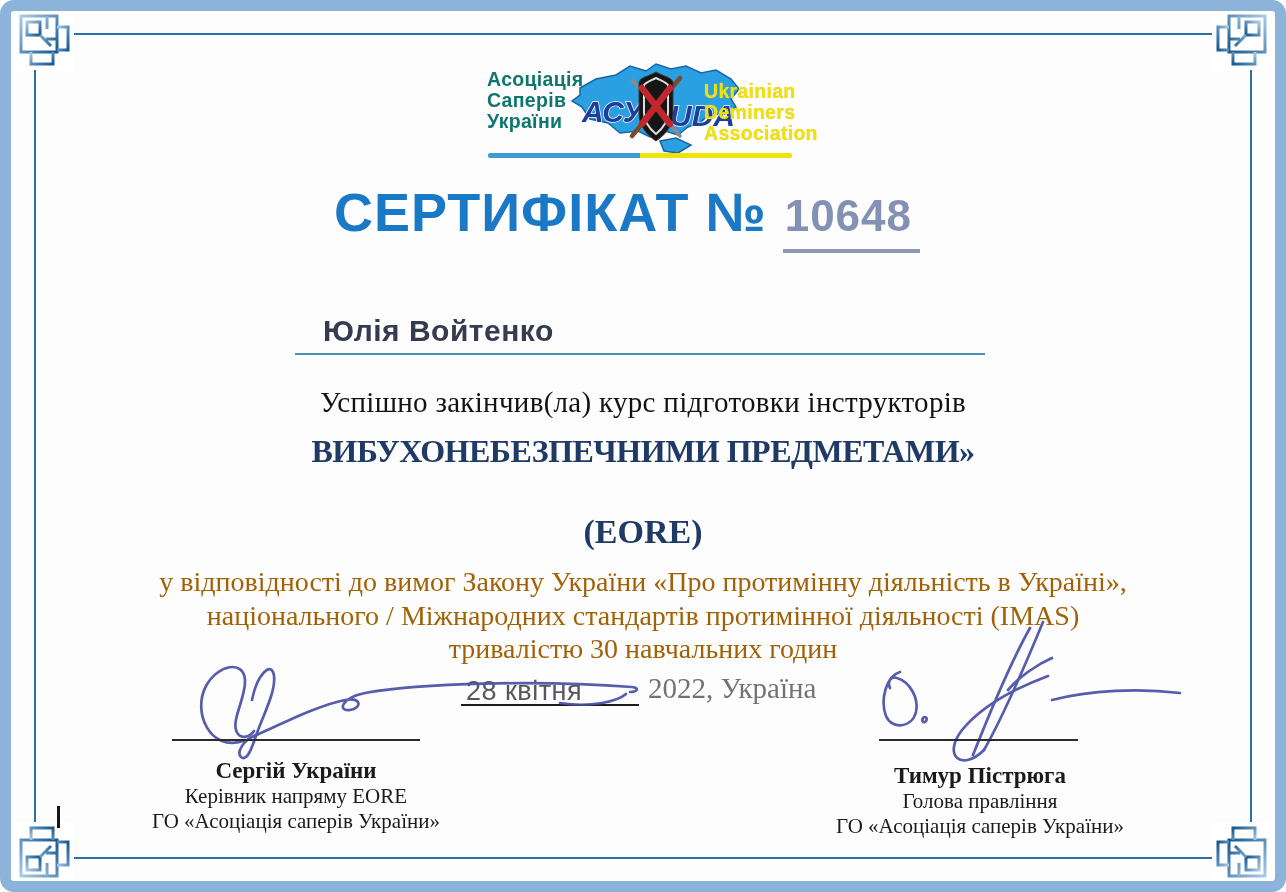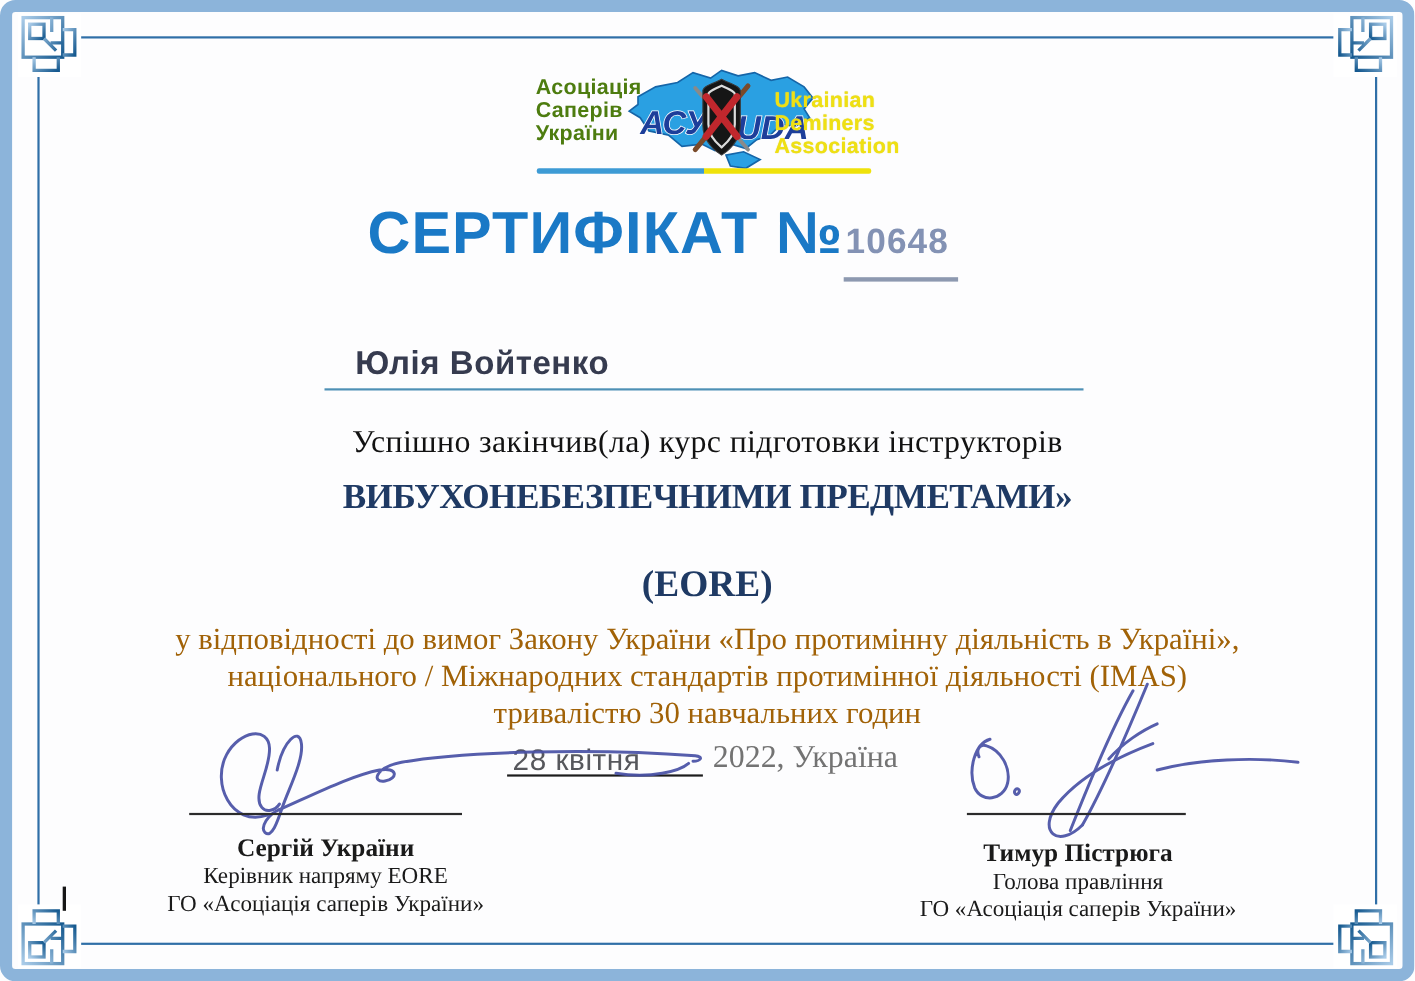--- a/index.html
+++ b/index.html
@@ -22,37 +22,37 @@
   .orn.tr { left:1212px; top:12px;  transform:scaleX(-1); }
   .orn.bl { left:16px;  top:822px; transform:scaleY(-1); }
   .orn.br { left:1212px; top:822px; transform:scale(-1,-1); }
   .black-tick { position:absolute; left:57px; top:806px; width:3px; height:22px; background:#161616; }
 
   
   .logo-left, .logo-right {
     position:absolute; font-family:"Liberation Sans", sans-serif;
     font-weight:bold; font-size:19.5px; line-height:21px; letter-spacing:.3px;
   }
-  .logo-left  { left:487px; top:69px; color:#4d7c0f; }
+  .logo-left  { left:487px; top:69px; color:#0f766e; }
   .logo-right { left:704px; top:81px; color:#efe012; text-shadow:0 0 1px #d8cf54; }
   .logo-map   { position:absolute; left:560px; top:56px; width:192px; height:104px; }
   .logo-divider {
     position:absolute; left:488px; top:153px; width:304px; height:5px;
     background:linear-gradient(to right, #3d9bd5 0 50%, #efe20b 50% 100%);
     border-radius:2px;
   }
 
   
   .title-row {
     position:absolute; left:334px; top:181px; white-space:nowrap;
     font-family:"Liberation Sans", sans-serif; font-weight:bold;
     font-size:54px; letter-spacing:1px; color:#1a79c6;
   }
   .title-number {
-    display:inline-block; font-size:32px; color:#8392b4;
+    display:inline-block; margin-left:16px; font-size:44px; color:#8392b4;
     border-bottom:4px solid #8d99b0; padding:0 8px 4px 2px; line-height:58px;
     vertical-align:baseline;
   }
 
   
   .center-line { position:absolute; left:0; width:1286px; text-align:center; color:#121212; }
   .intro       { top:281px; font-size:30px; letter-spacing:.4px; }
   .cert-name {
     position:absolute; left:323px; top:314px;
     font-family:"Liberation Sans", sans-serif; font-weight:bold;

